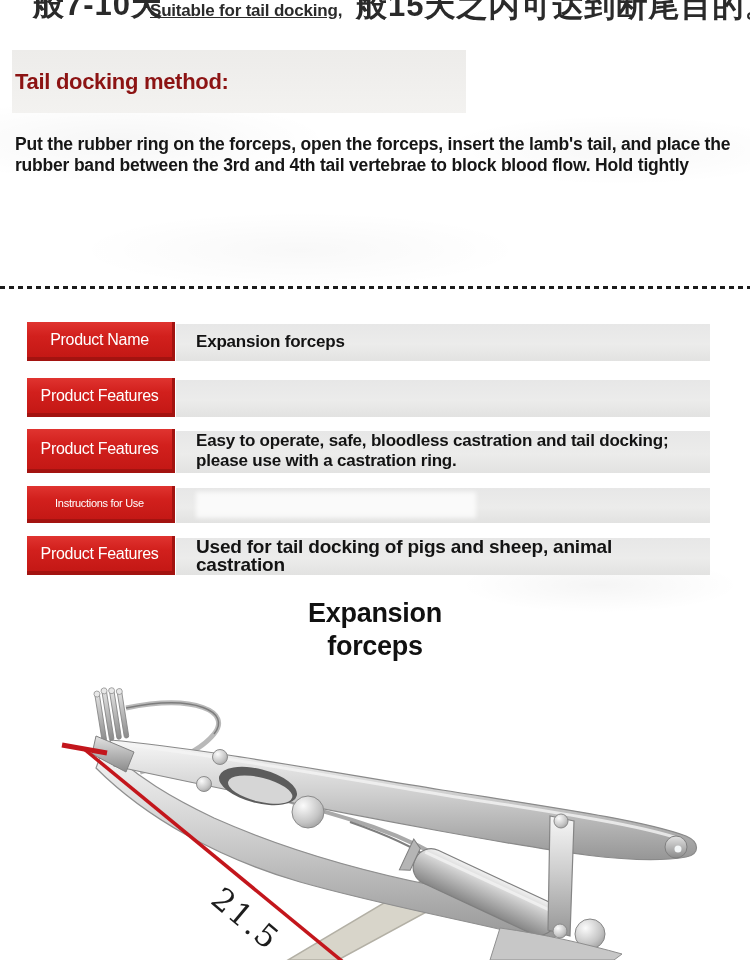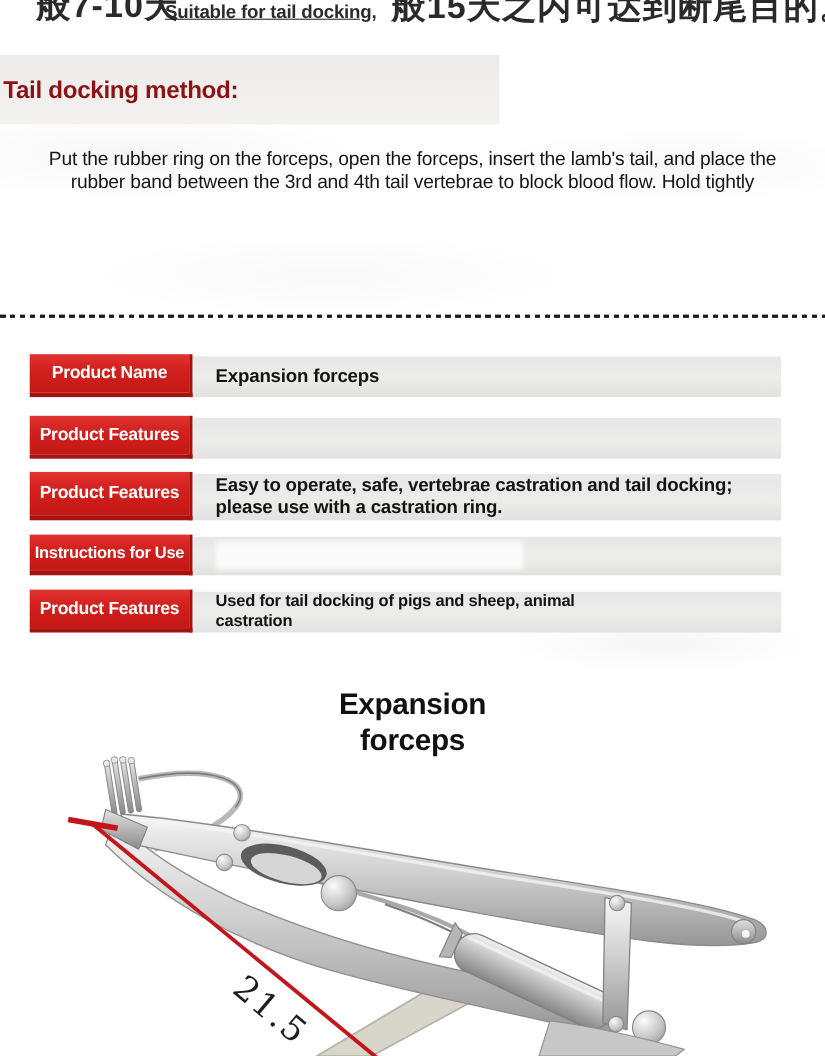--- a/index.html
+++ b/index.html
@@ -17,54 +17,54 @@
     color:#141414;
     padding-left:38px;
   }
   
   .top-banner{position:absolute;left:0;top:0;width:750px;height:34px;overflow:hidden;}
   .cn-big{position:absolute;font-weight:bold;color:#2a2a2a;white-space:nowrap;letter-spacing:1px;}
   .cn-left{left:33px;top:-16px;font-size:31px;}
   .cn-right{left:356px;top:-15px;font-size:31px;}
   .banner-sub{position:absolute;left:150px;top:1px;font-size:17px;font-weight:bold;color:#2b2b2b;letter-spacing:-0.2px;text-decoration:underline;}
   
-  .heading-wrap{position:absolute;left:0;top:50px;width:454px;height:63px;
+  .heading-wrap{position:absolute;left:12px;top:50px;width:454px;height:63px;
     background:linear-gradient(180deg,#edecea, #f3f2f0);display:flex;align-items:center;}
   .heading{font-size:22px;font-weight:bold;color:#8c1313;padding-left:3px;letter-spacing:-0.3px;}
   
-  .para{position:absolute;left:15px;width:720px;text-align:center;font-size:17.5px;font-weight:normal;
+  .para{position:absolute;left:15px;width:720px;font-size:17.5px;font-weight:bold;
     color:#161616;line-height:21px;letter-spacing:-0.2px;white-space:pre-line;}
   .para1{top:134px;}
   .para2{top:221px;}
   
   .dashed{position:absolute;left:0;top:286px;width:750px;height:3px;
     background:repeating-linear-gradient(90deg,#1c1c1c 0 5px,transparent 5px 9px);}
   
   .spec-row{position:absolute;left:0;width:750px;}
   .spec-value-bg{position:absolute;left:176px;width:534px;top:2px;bottom:0;
     background:linear-gradient(180deg,#e7e7e7,#ececeb 55%,#e2e2e1);}
   .spec-label{position:absolute;left:27px;top:0;width:145px;bottom:0;
     background:linear-gradient(180deg,#e03430,#d2201d 40%,#c41815);
     border-right:3px solid #a31310;border-bottom:4px solid #a31310;
-    color:#ffffff;font-weight:bold;font-size:16px;
+    color:#ffffff;font-weight:normal;font-size:16px;
     display:flex;align-items:center;justify-content:center;text-align:center;letter-spacing:-0.3px;}
-  .spec-label.small{font-size:15px;}
+  .spec-label.small{font-size:11px;}
   .spec-value{position:absolute;left:196px;top:0;bottom:0;width:500px;
     display:flex;align-items:center;font-size:17px;font-weight:bold;color:#131313;
     line-height:20px;letter-spacing:-0.2px;white-space:pre-line;}
   .row1{top:322px;height:39px;}
   .row2{top:378px;height:39px;}
   .row3{top:429px;height:44px;}
   .row4{top:486px;height:37px;}
   .row5{top:536px;height:39px;}
-  .row5 .spec-value{font-size:15px;line-height:18px;}
+  .row5 .spec-value{font-size:19px;line-height:18px;}
   .row4 .blur-patch{position:absolute;left:196px;top:6px;width:280px;height:26px;
     background:rgba(255,255,255,0.75);filter:blur(2px);}
   
-  .product-title{position:absolute;left:0;top:624px;width:750px;text-align:center;
+  .product-title{position:absolute;left:0;top:597px;width:750px;text-align:center;
     font-size:27px;font-weight:bold;color:#111;line-height:33px;white-space:pre-line;letter-spacing:-0.3px;}
   
   .photo{position:absolute;left:0;top:680px;width:750px;height:280px;}
   .dim-label{position:absolute;left:228px;top:200px;font-family:"DejaVu Serif", serif;
     font-size:31px;color:#1d1d1d;transform:rotate(40deg);transform-origin:left top;letter-spacing:2px;}
 </style>
 </head>
 <body>
 
 <div class="page">
@@ -89,21 +89,21 @@
     <div class="spec-label">Product Name</div>
     <div class="spec-value">Expansion forceps</div>
   </div>
   <div class="spec-row row2">
     <div class="spec-value-bg"></div>
     <div class="spec-label">Product Features</div>
   </div>
   <div class="spec-row row3">
     <div class="spec-value-bg"></div>
     <div class="spec-label">Product Features</div>
-    <div class="spec-value">Easy to operate, safe, vertebrae castration and tail docking;
+    <div class="spec-value">Easy to operate, safe, bloodless castration and tail docking;
 please use with a castration ring.</div>
   </div>
   <div class="spec-row row4">
     <div class="spec-value-bg"></div>
     <div class="spec-label small">Instructions for Use</div>
     <div class="spec-value"></div>
     <div class="blur-patch"></div>
   </div>
   <div class="spec-row row5">
     <div class="spec-value-bg"></div>

